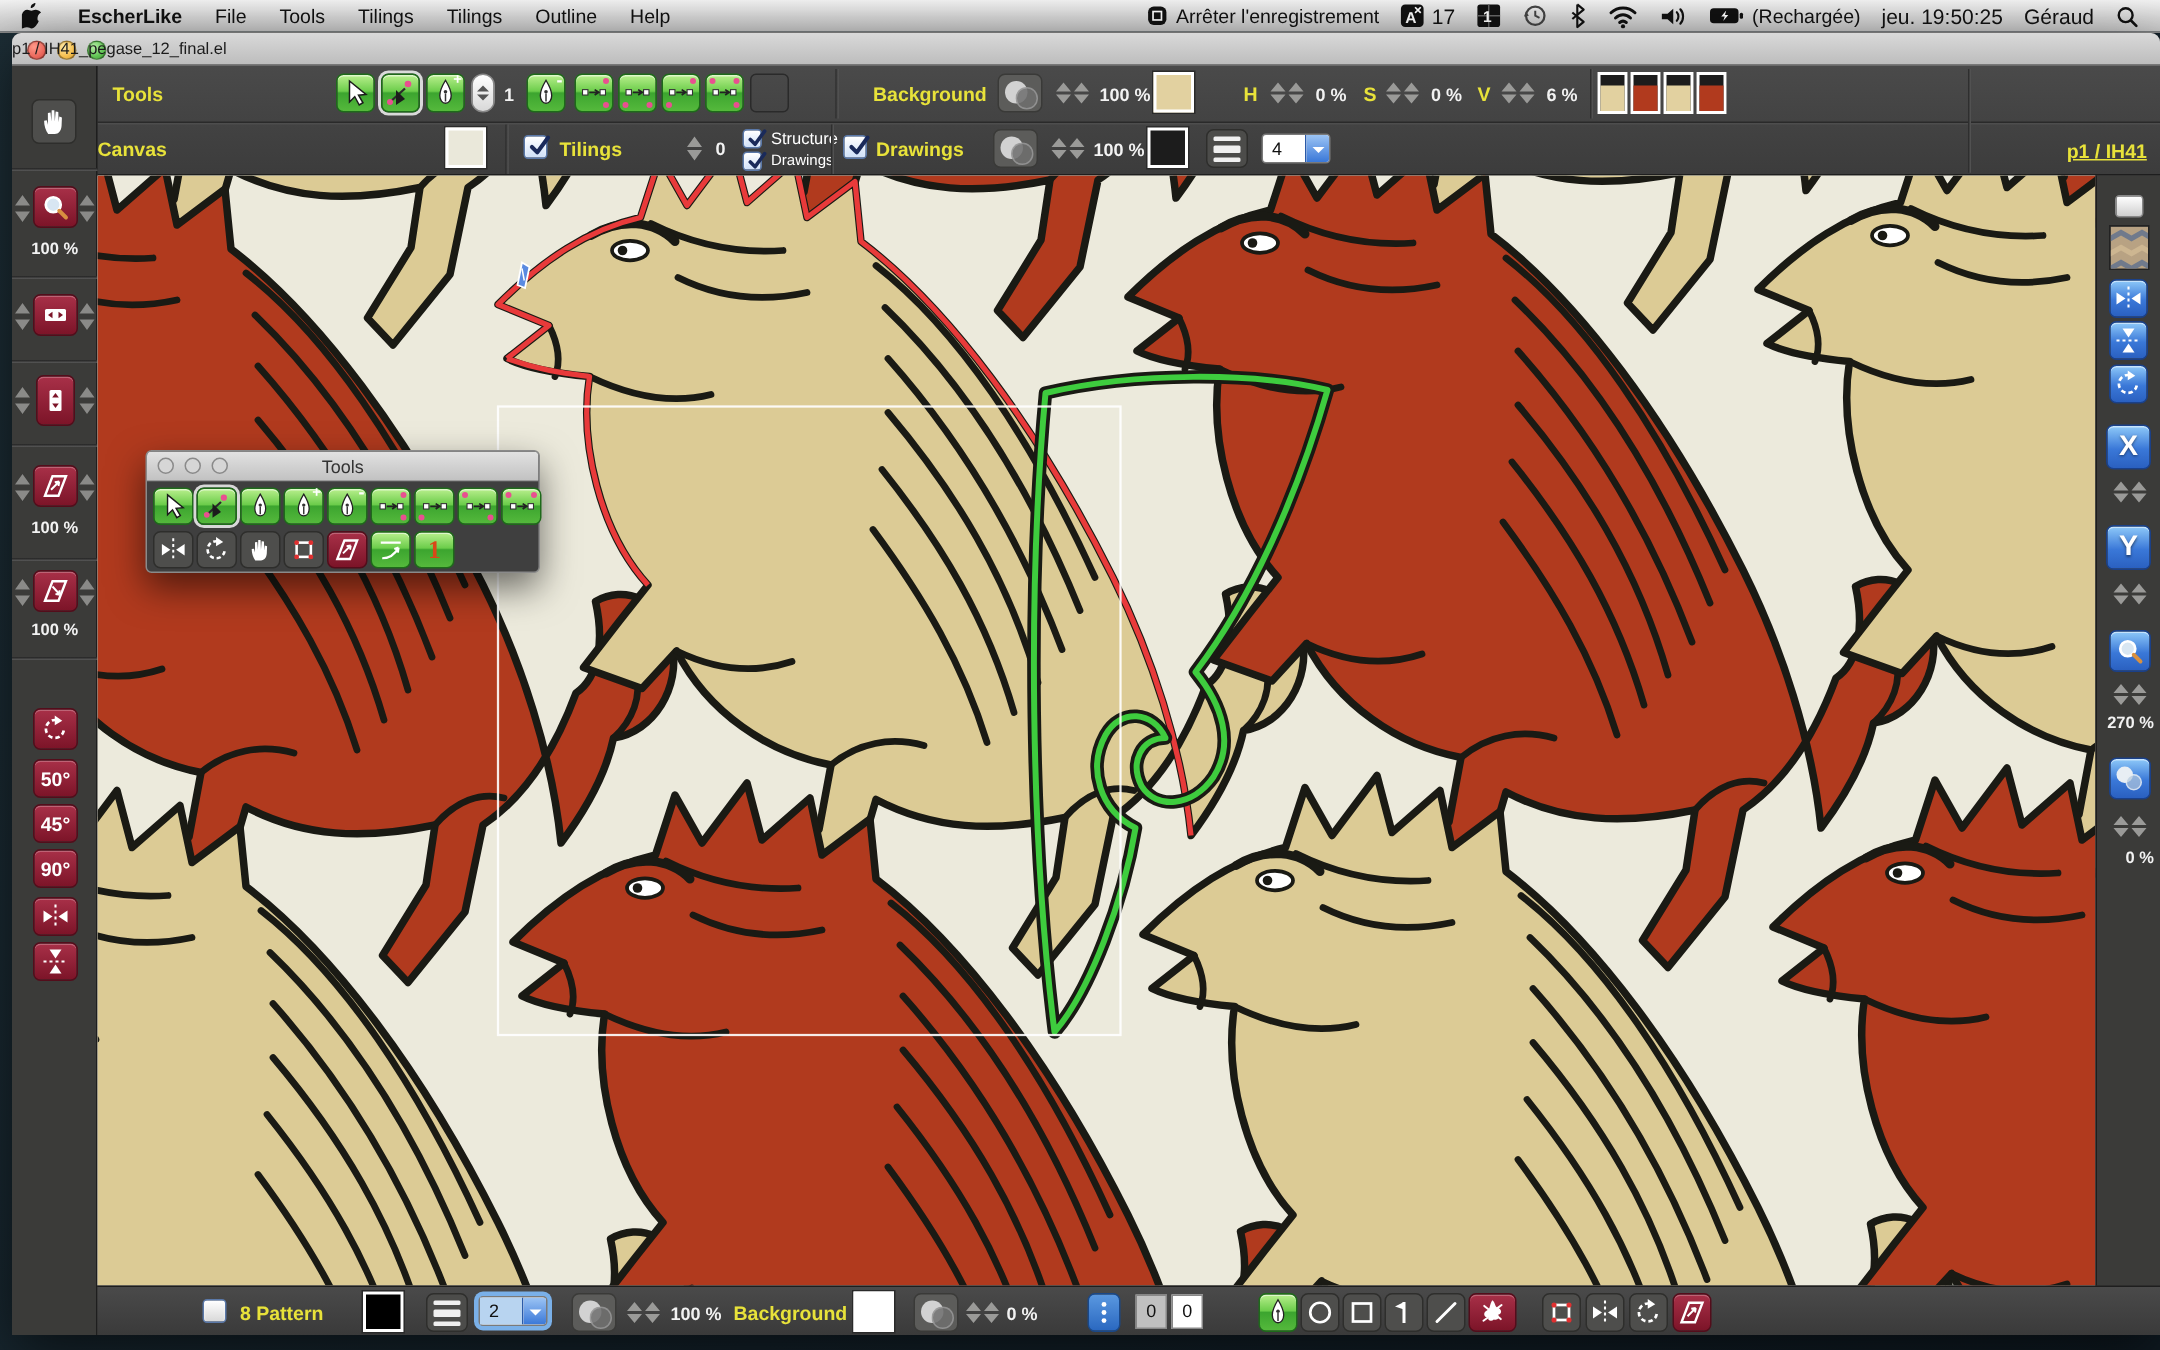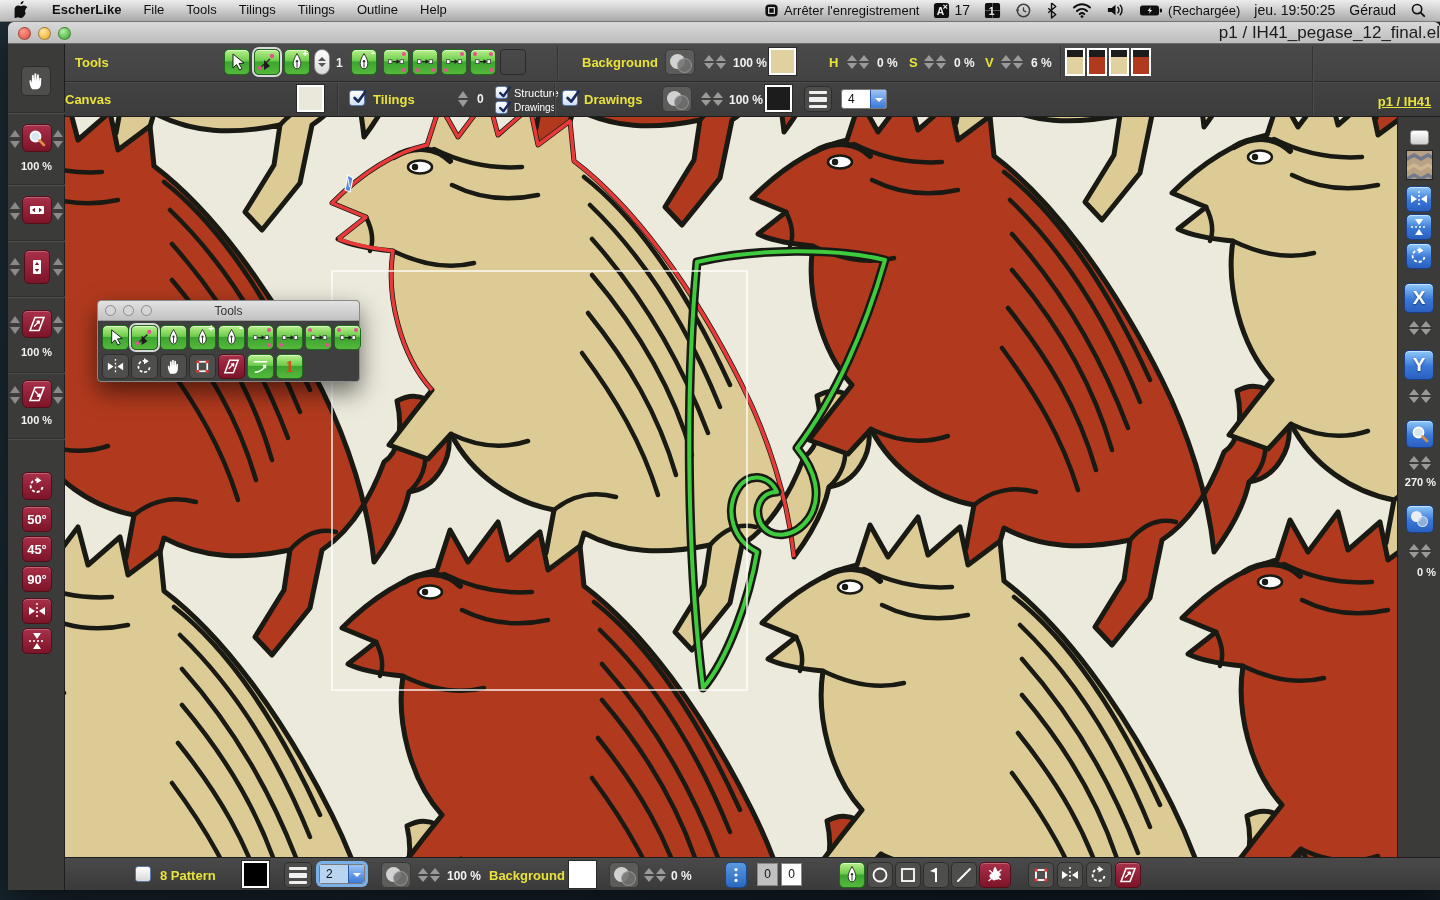--- a/index.html
+++ b/index.html
@@ -1,31 +1,31 @@
 <!DOCTYPE html>
 <html><head>
 <meta charset="utf-8">
 <style>
   *{box-sizing:border-box;margin:0;padding:0}
   html,body{width:1440px;height:900px;overflow:hidden}
   body{font-family:"Liberation Sans",sans-serif;background:linear-gradient(135deg,#1d2e36,#14222b 60%,#0f1a22);position:relative}
   .abs{position:absolute}
 
   
-  #menubar{position:absolute;left:0;top:0;width:1440px;height:22px;background:linear-gradient(#f2f2f2,#d8d8d8 55%,#c8c8c8);border-bottom:1px solid #8a8a8a;display:flex;align-items:flex-end;font-size:13px;color:#111}
+  #menubar{position:absolute;left:0;top:0;width:1440px;height:22px;background:linear-gradient(#f2f2f2,#d8d8d8 55%,#c8c8c8);border-bottom:1px solid #8a8a8a;display:flex;align-items:center;font-size:13px;color:#111}
   .mi{padding:0 11px;line-height:22px}
   .mi.app{font-weight:bold}
   #menubar .right{margin-left:auto;display:flex;align-items:center;gap:0}
   .sticon{display:flex;align-items:center;padding:0 7px;height:22px}
   .sttext{padding:0 7px;line-height:22px}
 
   
   #window{position:absolute;left:8px;top:22px;width:1432px;height:868px;background:#3f3f3f;border-radius:6px 6px 0 0;box-shadow:0 12px 40px rgba(0,0,0,.6)}
   #titlebar{position:absolute;left:0;top:0;width:100%;height:22px;background:linear-gradient(#d9d9d9,#bdbdbd);border-radius:6px 6px 0 0;border-bottom:1px solid #6a6a6a}
-  #titlebar .title{position:absolute;left:0;right:0;top:0;text-align:right;line-height:22px;font-size:17px;color:#1c1c1c}
+  #titlebar .title{position:absolute;left:0;right:0;top:0;text-align:left;line-height:22px;font-size:11px;color:#1c1c1c}
   .tl{position:absolute;top:5px;width:13px;height:13px;border-radius:50%;border:1px solid rgba(0,0,0,.35)}
   .tl.red{left:10px;background:radial-gradient(circle at 35% 30%,#ff9a8a,#ec6a5e 60%,#d04840)}
   .tl.yel{left:30px;background:radial-gradient(circle at 35% 30%,#ffe9a8,#f5bf4f 60%,#d89b2c)}
   .tl.grn{left:50px;background:radial-gradient(circle at 35% 30%,#b8eea8,#61c454 60%,#3f9e34)}
 
   
   #topbars{position:absolute;left:57px;top:22px;right:0;height:73px;background:linear-gradient(#4a4a4a,#3c3c3c);border-bottom:1px solid #1e1e1e}
   .row2line{position:absolute;left:0;right:0;top:37px;height:1px;background:#2a2a2a;box-shadow:0 1px 0 rgba(255,255,255,.06)}
   .ylabel{color:#e8e23a;font-size:13px;font-weight:bold;white-space:nowrap}
   .wval{color:#f2f2f2;font-size:12px;font-weight:bold;white-space:nowrap}

